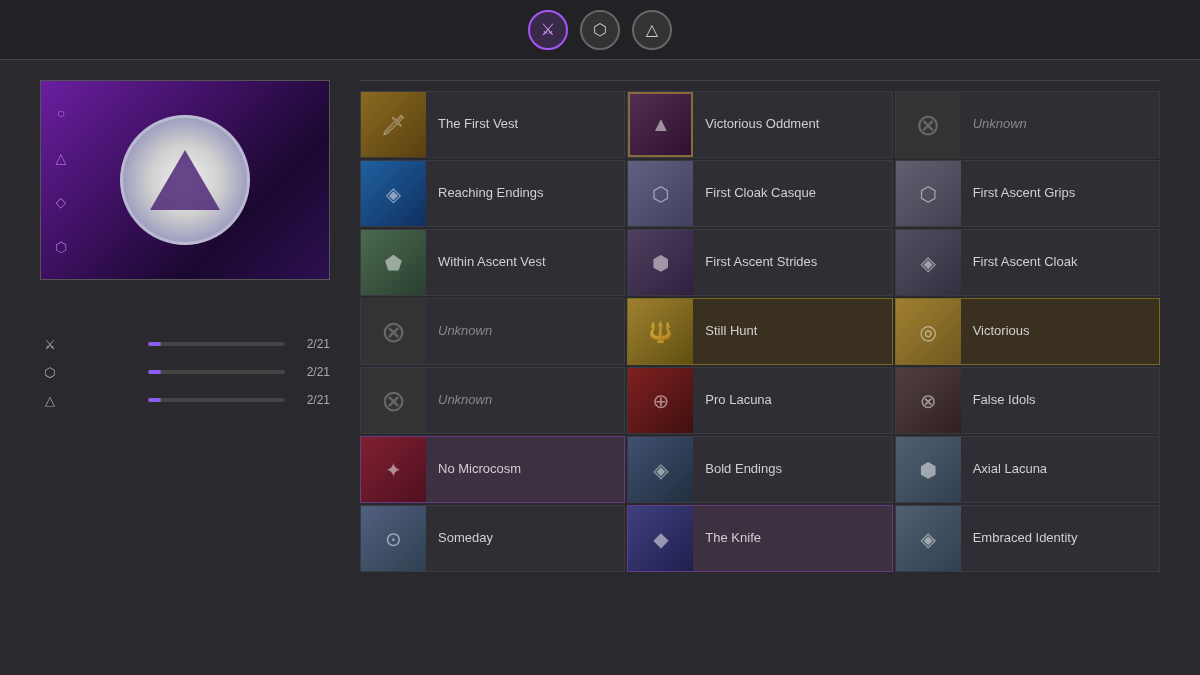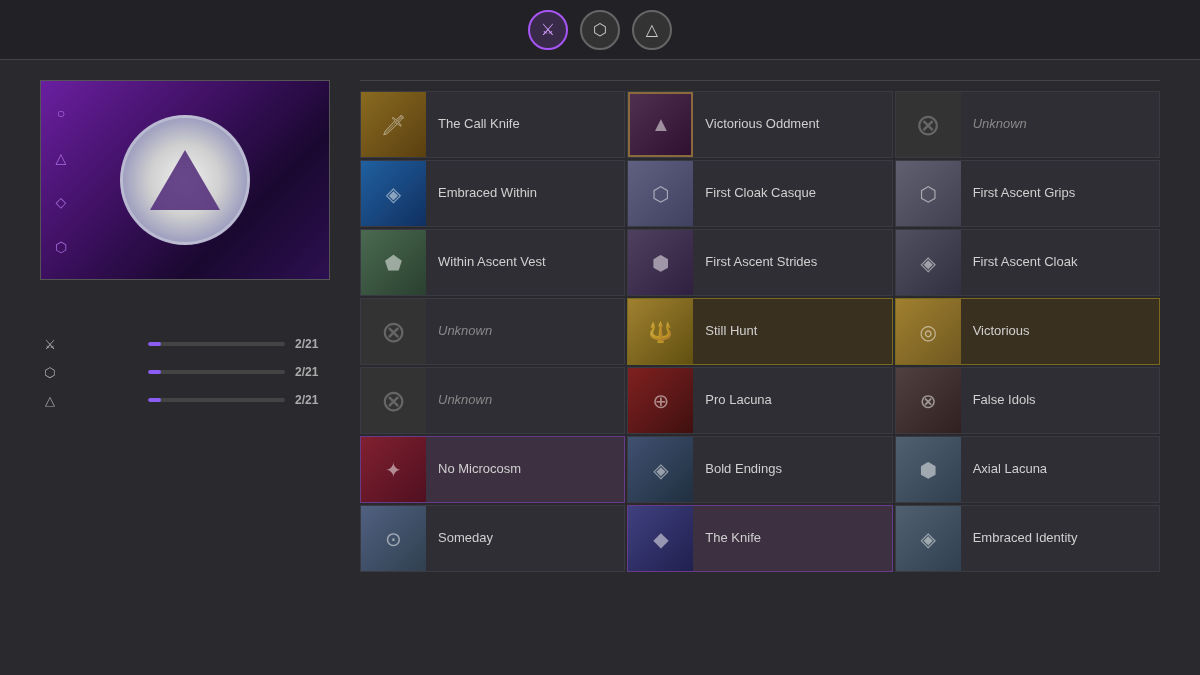--- a/index.html
+++ b/index.html
@@ -176,21 +176,21 @@
     .progress-bar-fill {
       height: 100%;
       background: #8b5cf6;
       border-radius: 2px;
     }
 
     .progress-count {
       color: #aaa;
       font-size: 12px;
       min-width: 35px;
-      font-weight: bold;
+      text-align: right;
     }
 
     
     .right-panel {
       flex: 1;
       display: grid;
       grid-template-columns: repeat(3, 1fr);
       gap: 2px;
       align-content: start;
     }
@@ -353,37 +353,37 @@
   </div>
 
   <div class="right-panel-wrapper">
     <div class="divider-line"></div>
     <div class="right-panel" id="items-grid">
 
     <div class="grid-item">
           <div class="item-icon icon-knife">
             <span style="color: rgba(255, 255, 255, 0.5); font-size: 20px;">🗡</span>
           </div>
-          <span class="item-name">The Call Knife</span>
+          <span class="item-name">The First Vest</span>
         </div>
         <div class="grid-item">
           <div class="item-icon icon-victorious">
             <span style="color: rgba(255, 255, 255, 0.5); font-size: 20px;">▲</span>
           </div>
           <span class="item-name">Victorious Oddment</span>
         </div>
         <div class="grid-item">
           <div class="item-icon unknown-icon"></div>
           <span class="item-name dimmed">Unknown</span>
         </div>
         <div class="grid-item">
           <div class="item-icon icon-reaching">
             <span style="color: rgba(255, 255, 255, 0.5); font-size: 20px;">◈</span>
           </div>
-          <span class="item-name">Embraced Within</span>
+          <span class="item-name">Reaching Endings</span>
         </div>
         <div class="grid-item">
           <div class="item-icon icon-casque">
             <span style="color: rgba(255, 255, 255, 0.5); font-size: 20px;">⬡</span>
           </div>
           <span class="item-name">First Cloak Casque</span>
         </div>
         <div class="grid-item">
           <div class="item-icon icon-grips">
             <span style="color: rgba(255, 255, 255, 0.5); font-size: 20px;">⬡</span>

